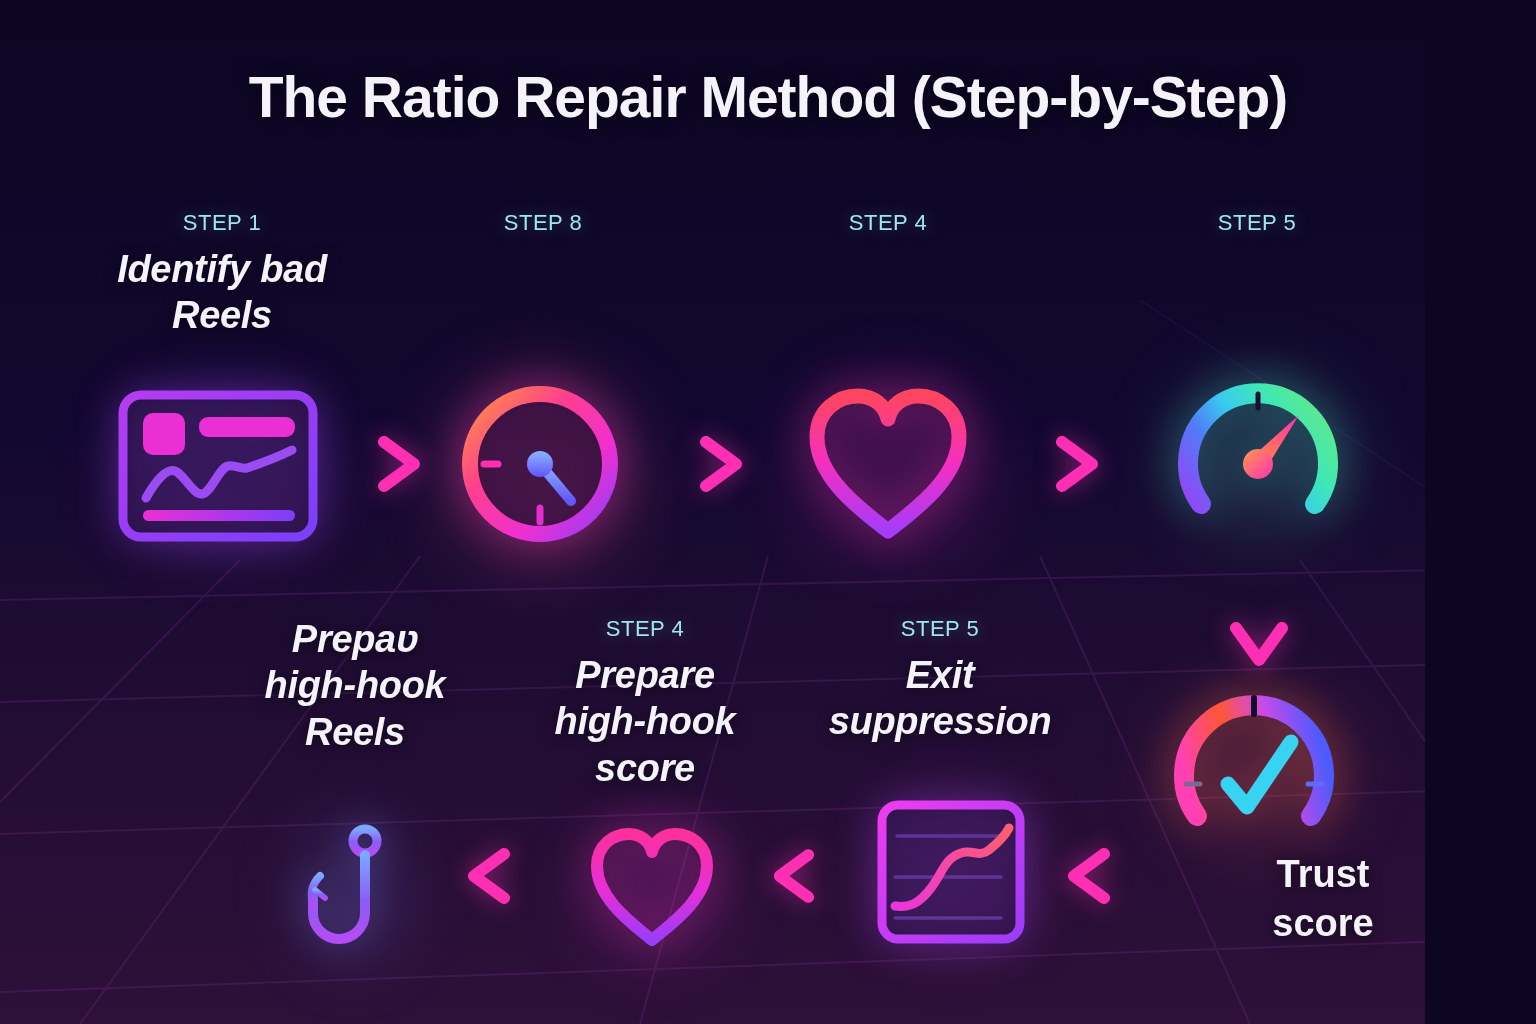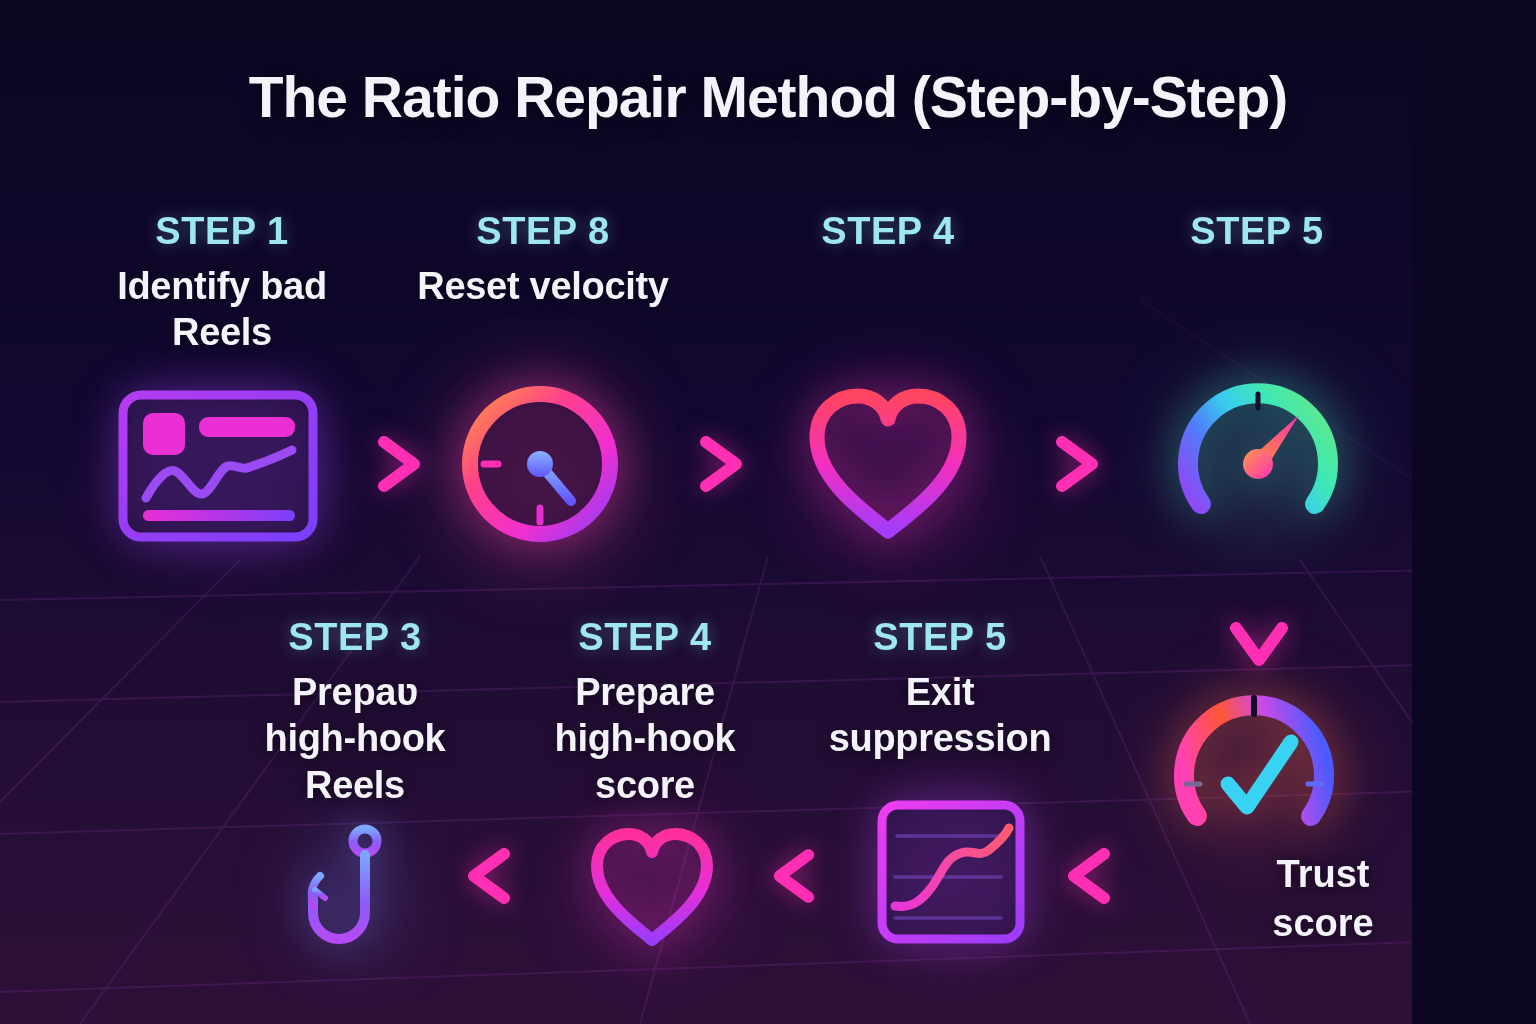--- a/index.html
+++ b/index.html
@@ -1,35 +1,36 @@
 <!DOCTYPE html>
 <html style="--bg-top: #0c0622; --bg-bottom: #2e1038; --accent-cyan: #9fe7f0; --text-white: #f5f3fa; --arrow-pink: #ff2fb3; --grid-line: #c44fe0;"><head>
 <meta charset="utf-8">
 <style>
   html,body{margin:0;padding:0;background:#0c0622;}
   .canvas{
     position:relative;width:1412px;height:1024px;overflow:hidden;
     font-family:"Liberation Sans","DejaVu Sans",sans-serif;
     background:linear-gradient(180deg,var(--bg-top,#0c0622) 0%,#120830 42%,#1e0c33 62%,var(--bg-bottom,#2e1038) 100%);
+    padding-left:13px;
   }
   .bg-grid{position:absolute;left:0;top:0;}
   .glow{position:absolute;border-radius:50%;filter:blur(34px);pointer-events:none;}
   .title{
     position:absolute;left:0;top:64px;width:1536px;margin:0;text-align:center;
     font-size:57px;font-weight:700;letter-spacing:-1px;color:var(--text-white,#f5f3fa);
     text-shadow:0 2px 18px rgba(0,0,0,.55);
   }
   .step-block{position:absolute;width:340px;text-align:center;}
   .step-tag{
-    font-size:38px;font-weight:700;letter-spacing:.5px;color:var(--accent-cyan,#9fe7f0);
+    font-size:22px;font-weight:400;letter-spacing:.5px;color:var(--accent-cyan,#9fe7f0);
     text-shadow:0 0 16px rgba(130,220,235,.35);margin-bottom:10px;
   }
   .step-title{
     font-size:38px;font-weight:700;line-height:1.22;color:var(--text-white,#f5f3fa);
-    white-space:pre-line;text-shadow:0 2px 14px rgba(0,0,0,.6);letter-spacing:-.3px;
+    white-space:pre-line;text-shadow:0 2px 14px rgba(0,0,0,.6);letter-spacing:-.3px;font-style:italic;
   }
   .trust-label{
     position:absolute;left:1208px;top:850px;width:230px;text-align:center;
     font-size:38px;font-weight:700;line-height:1.3;color:var(--text-white,#f5f3fa);
     white-space:pre-line;text-shadow:0 2px 14px rgba(0,0,0,.6);
   }
   .icon{position:absolute;}
   .glow-purple{filter:drop-shadow(0 0 20px rgba(160,70,240,.45));}
   .glow-pink{filter:drop-shadow(0 0 20px rgba(255,60,180,.45));}
   .glow-orange{filter:drop-shadow(0 0 20px rgba(255,110,70,.40));}
@@ -152,31 +153,29 @@
 
   <h1 class="title">The Ratio Repair Method (Step-by-Step)</h1>
 
   <div class="step-block" style="left:52px;top:210px;">
     <div class="step-tag">STEP 1</div>
     <div class="step-title">Identify bad
 Reels</div>
   </div>
   <div class="step-block" style="left:373px;top:210px;">
     <div class="step-tag">STEP 8</div>
-    <div class="step-title">Reset velocity</div>
   </div>
   <div class="step-block" style="left:718px;top:210px;">
     <div class="step-tag">STEP 4</div>
   </div>
   <div class="step-block" style="left:1087px;top:210px;">
     <div class="step-tag">STEP 5</div>
   </div>
 
   <div class="step-block" style="left:185px;top:616px;">
-    <div class="step-tag">STEP 3</div>
     <div class="step-title">Prepaʋ
 high-hook
 Reels</div>
   </div>
   <div class="step-block" style="left:475px;top:616px;">
     <div class="step-tag">STEP 4</div>
     <div class="step-title">Prepare
 high-hook
 score</div>
   </div>

